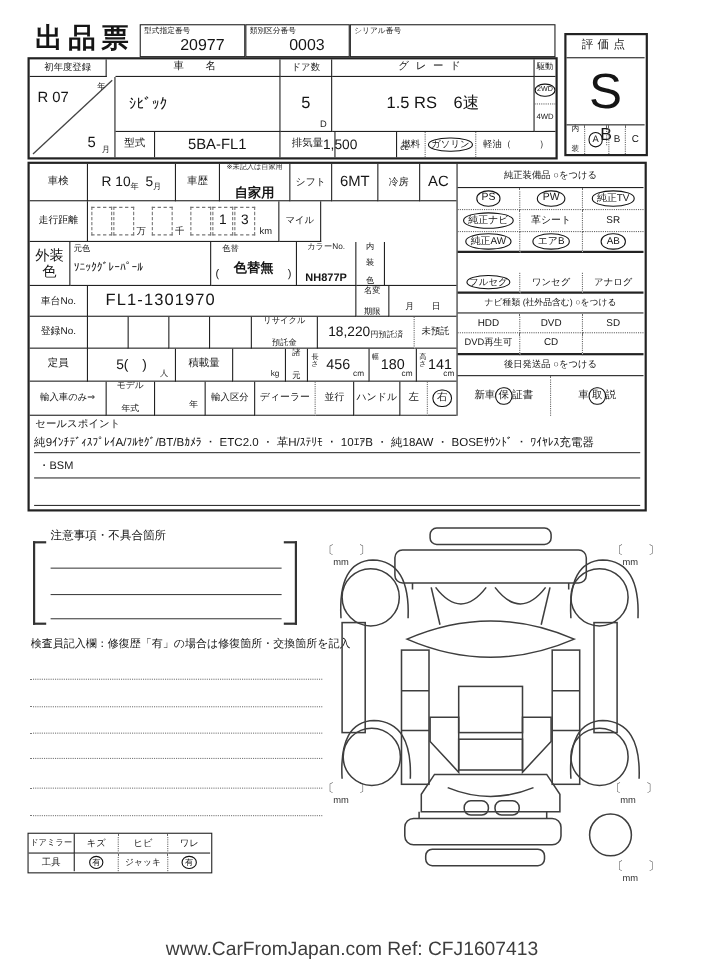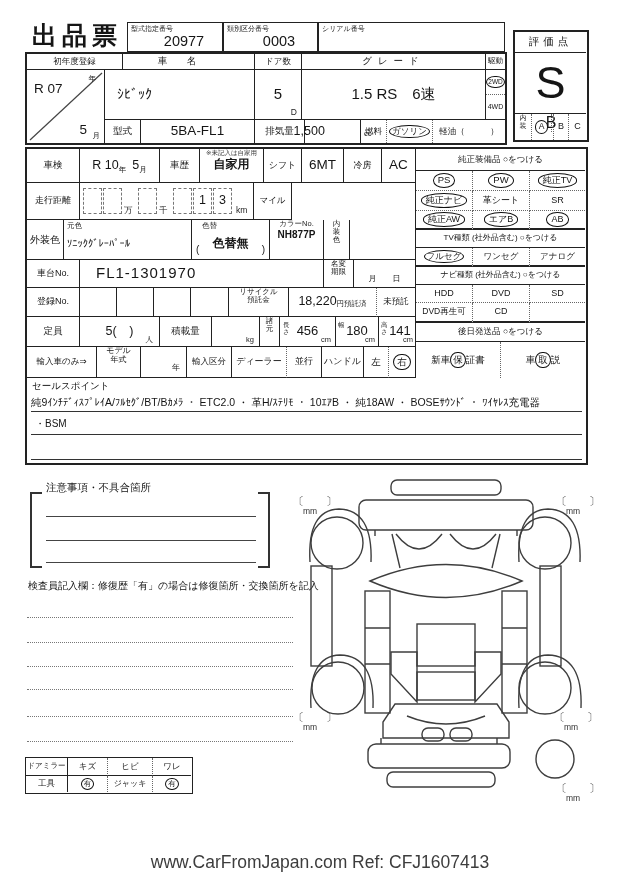--- a/index.html
+++ b/index.html
@@ -8,21 +8,21 @@
   .c{position:absolute;box-sizing:border-box;display:flex;align-items:center;justify-content:center;
      text-align:center;line-height:1.1;}
   .cl{justify-content:flex-start;text-align:center;}
   .box{position:absolute;box-sizing:border-box;border:1.5px solid #222;}
   .br{border-right:1.2px solid #222;}
   .bb{border-bottom:1.2px solid #222;}
   .brd{border-right:1px dotted #666;}
   .bbd{border-bottom:1px dotted #666;}
   .bb2{border-bottom:2px solid #222;}
   .circled{border:1.5px solid #111;border-radius:50%;padding:0 4px;display:inline-block;line-height:1.35;}
-  .vert{display:flex;flex-direction:column;align-items:center;justify-content:flex-start;line-height:1.08;}
+  .vert{display:flex;flex-direction:column;align-items:center;justify-content:space-between;line-height:1.08;}
   .sm{font-size:7.5px;color:#222;}
   .dashbox{position:absolute;box-sizing:border-box;border:1px dashed #777;width:19px;height:26px;top:5px;
            display:flex;align-items:center;justify-content:center;font-size:12.5px;}
   .rule{position:absolute;height:0;border-top:1.2px solid #444;}
   .dotrule{position:absolute;height:0;border-top:1.5px dotted #777;}
   .mmlabel{position:absolute;width:34px;text-align:center;color:#333;}
   .mmlabel .bk{font-size:11px;line-height:1;}
   .mmlabel .mm{font-size:8.5px;line-height:1;}
   svg.diag{position:absolute;left:295px;top:476px;}
   svg.diag *{fill:none;stroke:#3e3e3e;stroke-width:1.4;}
@@ -58,21 +58,21 @@
       <div class="c" style="left:17px;top:0;width:19px;height:26px;font-size:8.5px;">
         <span class="circled" style="padding:0 3px;">A</span>
       </div>
       <div class="c brd" style="left:36px;top:0;width:0;height:18px;">B</div>
       <div class="c" style="left:38px;top:0;width:15px;height:26px;font-size:9px;border-left:1px dotted #666;">B</div>
       <div class="c" style="left:53px;top:0;width:18px;height:26px;font-size:9px;border-left:1px dotted #666;">C</div>
     </div>
   </div>
 
   <div class="box" style="left:25px;top:52px;width:482px;height:93px;border-width:2px;">
-    <div class="c br bb" style="left:0;top:0;width:96px;height:16px;font-size:8.5px;">初年度登録</div>
+    <div class="c br bb" style="left:0;top:0;width:70px;height:16px;font-size:8.5px;">初年度登録</div>
     <div class="c br bb" style="left:78px;top:0;width:150px;height:16px;font-size:9.5px;letter-spacing:5px;">車　名</div>
     <div class="c br bb" style="left:228px;top:0;width:47px;height:16px;font-size:8.5px;">ドア数</div>
     <div class="c br bb" style="left:275px;top:0;width:184px;height:16px;font-size:9.5px;letter-spacing:6px;">グレード</div>
     <div class="c bb" style="left:459px;top:0;width:19px;height:16px;font-size:7.5px;">駆動</div>
 
     <div class="c br" style="left:0;top:16px;width:78px;height:73px;">
       <svg width="78" height="73" style="position:absolute;left:0;top:0;">
         <line x1="3" y1="70" x2="75" y2="3" stroke="#444" stroke-width="1.2"></line>
       </svg>
       <span style="position:absolute;left:7px;top:12px;font-size:13.5px;">R 07</span>
@@ -134,21 +134,21 @@
       <span class="sm" style="position:absolute;left:44px;bottom:4px;font-size:8.5px;">万</span>
       <div class="dashbox" style="left:58px;"></div>
       <span class="sm" style="position:absolute;left:79px;bottom:4px;font-size:8.5px;">千</span>
       <div class="dashbox" style="left:93px;"></div>
       <div class="dashbox" style="left:113px;">1</div>
       <div class="dashbox" style="left:133px;">3</div>
       <span class="sm" style="position:absolute;left:156px;bottom:4px;font-size:8.5px;">km</span>
     </div>
     <div class="c br bb" style="left:227px;top:34px;width:38px;height:37px;font-size:8.5px;">マイル</div>
 
-    <div class="c br bb" style="left:0;top:71px;width:37px;height:40px;font-size:10px;">外装色</div>
+    <div class="c br bb" style="left:0;top:71px;width:37px;height:40px;font-size:13px;">外装色</div>
     <div class="c br bb" style="left:37px;top:71px;width:128px;height:40px;">
       <span class="sm" style="position:absolute;left:3px;top:2px;">元色</span>
       <span style="position:absolute;left:3px;top:18px;font-size:10.5px;">ｿﾆｯｸｸﾞﾚｰﾊﾟｰﾙ</span>
     </div>
     <div class="c br bb" style="left:165px;top:71px;width:78px;height:40px;">
       <span class="sm" style="position:absolute;left:10px;top:2px;">色替</span>
       <span style="position:absolute;left:4px;bottom:4px;font-size:10px;">(</span>
       <span style="font-size:12px;font-weight:bold;margin-top:8px;">色替無</span>
       <span style="position:absolute;right:4px;bottom:4px;font-size:10px;">)</span>
     </div>
@@ -262,21 +262,20 @@
       <div class="c bb2" style="left:0;top:62px;width:57px;height:19px;border-right:1px dotted #666;">
         <span class="circled" style="font-size:9px;">純正AW</span>
         </div>
       <div class="c bb2" style="left:57px;top:62px;width:57px;height:19px;border-right:1px dotted #666;">
         <span class="circled" style="font-size:9px;">エアB</span>
         </div>
       <div class="c bb2" style="left:114px;top:62px;width:55px;height:19px;">
         <span class="circled" style="font-size:9px;">AB</span>
         </div>
 
-      <div class="c bb" style="left:0;top:81px;width:169px;height:18px;font-size:8px;">TV種類 (社外品含む) ○をつける</div>
       <div class="c bb2" style="left:0;top:99px;width:57px;height:19px;border-right:1px dotted #666;">
         <span class="circled" style="font-size:8.5px;padding:0 2px;">フルセグ</span>
         </div>
       <div class="c bb2" style="left:57px;top:99px;width:57px;height:19px;border-right:1px dotted #666;">
         <span style="font-size:8.5px;">ワンセグ</span>
         </div>
       <div class="c bb2" style="left:114px;top:99px;width:55px;height:19px;">
         <span style="font-size:8.5px;">アナログ</span>
         </div>
 

